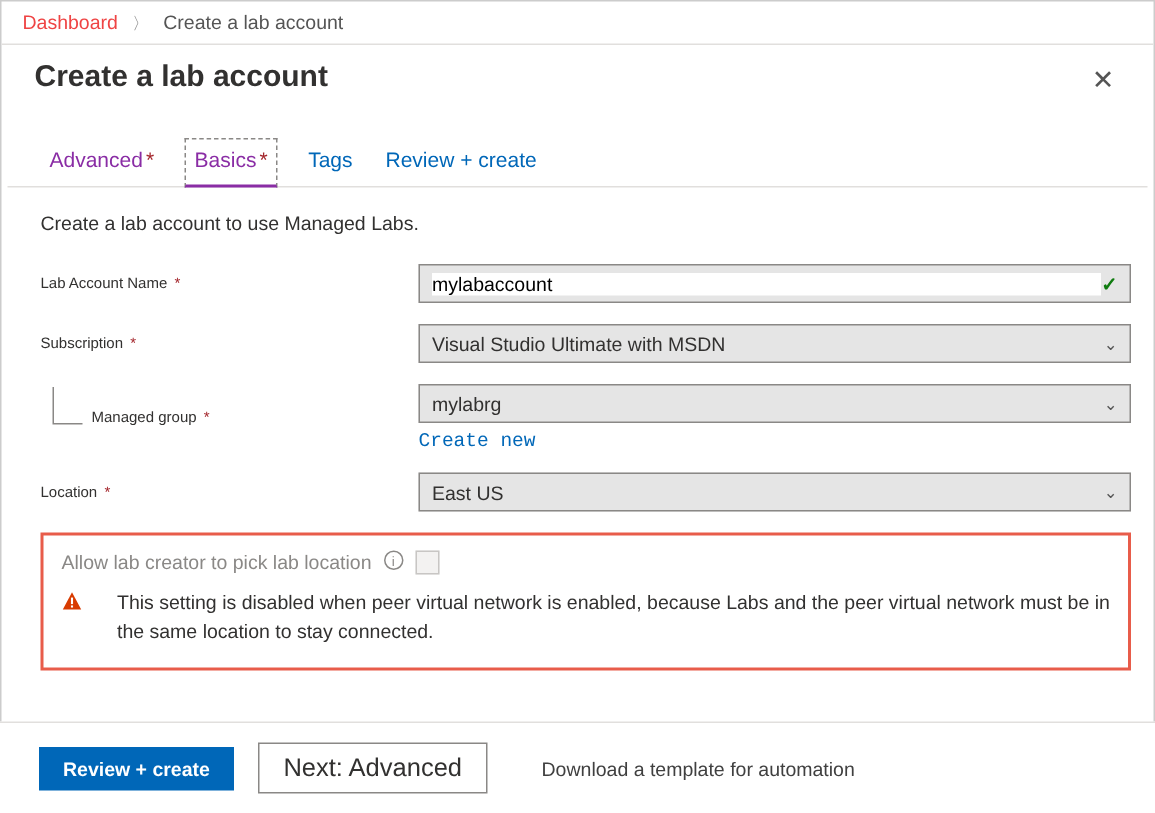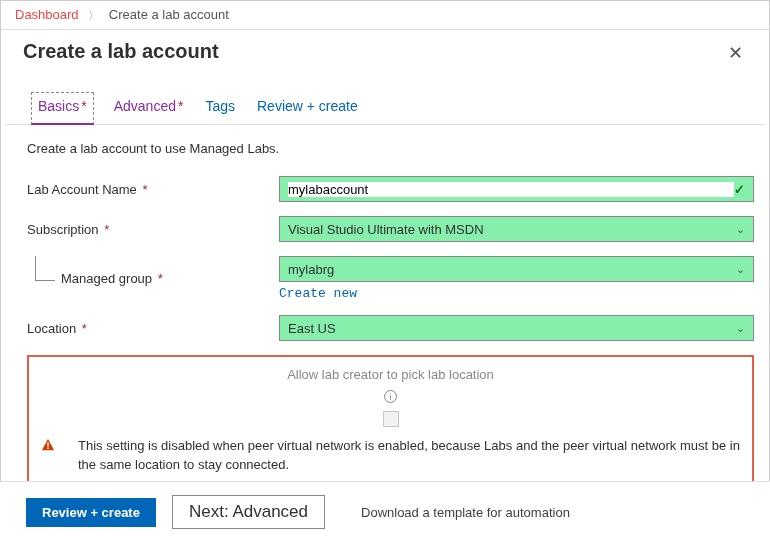--- a/index.html
+++ b/index.html
@@ -53,21 +53,21 @@
     .req { color: #a4262c; margin-left: 2px; }
     .content { padding: 16px 15px 0 26px; }
     .intro { margin-bottom: 20px; font-size: 13px; }
     .form-row {
       display: flex;
       align-items: center;
       margin-bottom: 14px;
     }
     .form-label {
       width: 252px;
-      font-size: 13px;
+      font-size: 10px;
       display: flex;
       align-items: flex-end;
     }
     .indent-tree {
       position: relative;
       padding-left: 34px;
     }
     .indent-tree::before {
       content: "";
       position: absolute;
@@ -87,42 +87,42 @@
       background: #8a8886;
     }
     .field-col { flex: 1; }
     .text-input, .select-input {
       width: 100%;
       height: 26px;
       border: 1px solid #8a8886;
       padding: 0 8px;
       font-size: 13px;
       font-family: inherit;
-      background: #86efac;
+      background: #e5e5e5;
       display: flex;
       align-items: center;
       justify-content: space-between;
       cursor: pointer;
     }
     .text-input input {
       border: none;
       outline: none;
       flex: 1;
       font-size: 13px;
       font-family: inherit;
     }
     .check-ok { color: #107c10; font-weight: bold; }
     .chevron { color: #555; font-size: 11px; }
     .create-new { color: #0067b8; font-size: 13px; margin-top: 4px; cursor: pointer; display: inline-block; font-family: Liberation Mono, monospace; }
     .disabled-box {
       border: 2px solid #e85c4a;
       padding: 10px 12px 14px 12px;
       margin-top: 6px;
     }
-    .disabled-row { display: flex; align-items: center; gap: 8px; color: #8a8886; font-size: 13px; flex-direction: column; }
+    .disabled-row { display: flex; align-items: flex-start; gap: 8px; color: #8a8886; font-size: 13px; }
     .info-icon {
       width: 13px; height: 13px; border: 1px solid #8a8886; border-radius: 50%;
       display: inline-flex; align-items: center; justify-content: center; font-size: 9px; color: #8a8886;
     }
     .disabled-check { width: 16px; height: 16px; border: 1px solid #c8c6c4; background: #f3f2f1; }
     .warn-row { display: flex; gap: 23px; margin-top: 10px; font-size: 13px; line-height: 1.45; }
     .warn-icon { color: #d83b01; flex-shrink: 0; margin-top: 1px; }
     .footer {
       position: absolute;
       bottom: 0;
@@ -164,22 +164,22 @@
   <span class="sep">〉</span>
   <span class="current">Create a lab account</span>
 </div>
 
 <div class="header">
   <h1>Create a lab account</h1>
   <span class="close-x">✕</span>
 </div>
 
 <div class="tabs">
+  <div class="tab tab-advanced"><span>Advanced</span><span class="req">*</span></div>
   <div class="tab active"><span>Basics</span><span class="req">*</span></div>
-  <div class="tab tab-advanced"><span>Advanced</span><span class="req">*</span></div>
   <div class="tab">Tags</div>
   <div class="tab">Review + create</div>
 </div>
 
 <div class="content">
   <div class="intro">Create a lab account to use Managed Labs.</div>
 
   <div class="form-row">
     <div class="form-label">
         <span>Lab Account Name</span>

